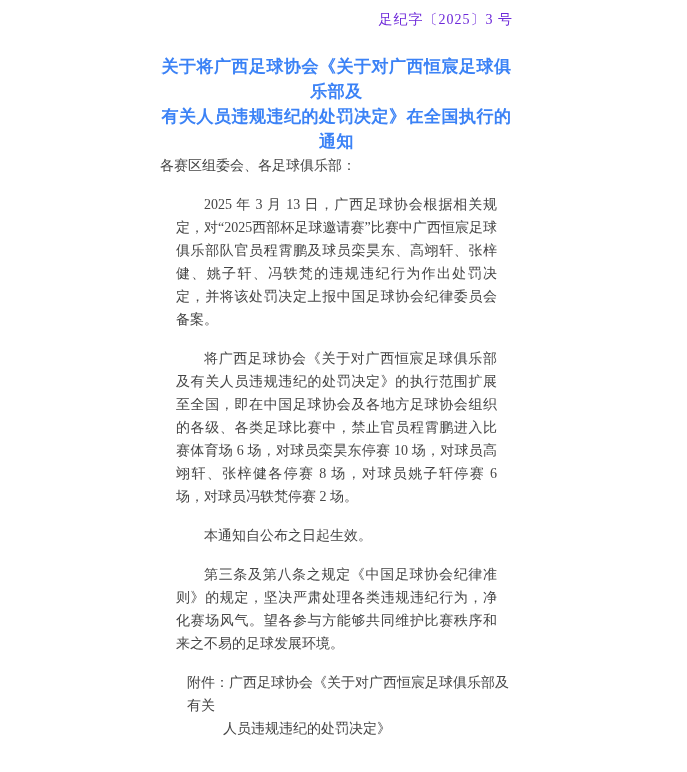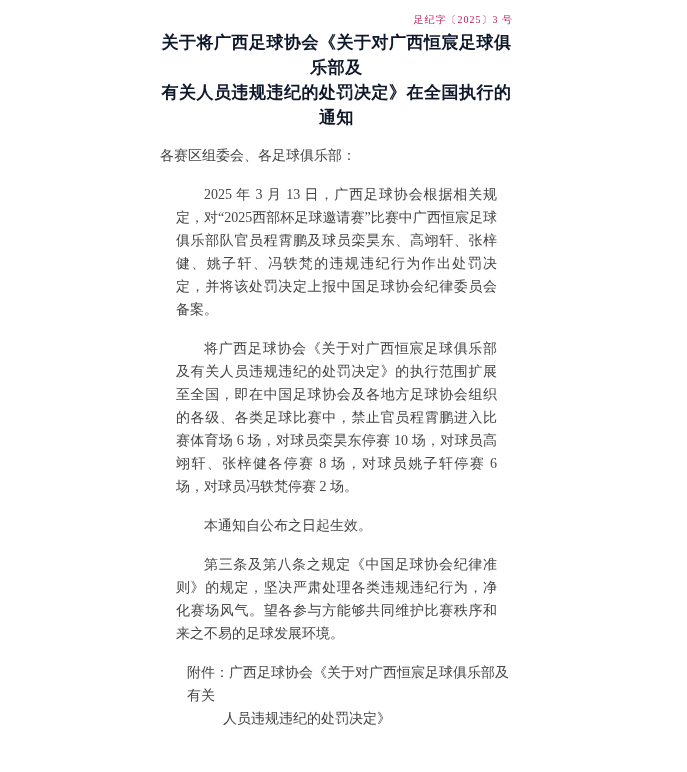--- a/index.html
+++ b/index.html
@@ -10,35 +10,35 @@
     overflow:hidden;
     font-family:"Liberation Serif","DejaVu Serif",serif;
     color:#454545;
   }
   .content{
     position:absolute;left:160px;top:0;width:353px;
   }
   .doc-number{
     margin-top:10px;
     line-height:20px;
-    font-size:10px;
+    font-size:14px;
     text-align:right;
     letter-spacing:1px;
-    color:#be185d;
+    color:#6d28d9;
   }
   .title{
+    margin-top:24px;
     font-size:17px;
     line-height:25px;
     font-weight:bold;
     text-align:center;
-    color:#0f172a;
+    color:#3b82f6;
     letter-spacing:0.5px;
   }
   .salutation{
-    margin-top:14px;
     font-size:14px;
     line-height:23px;
   }
   .body-paragraph{
     margin:16px;
     font-size:14px;
     line-height:23px;
     text-align:justify;
     text-indent:2em;
   }

